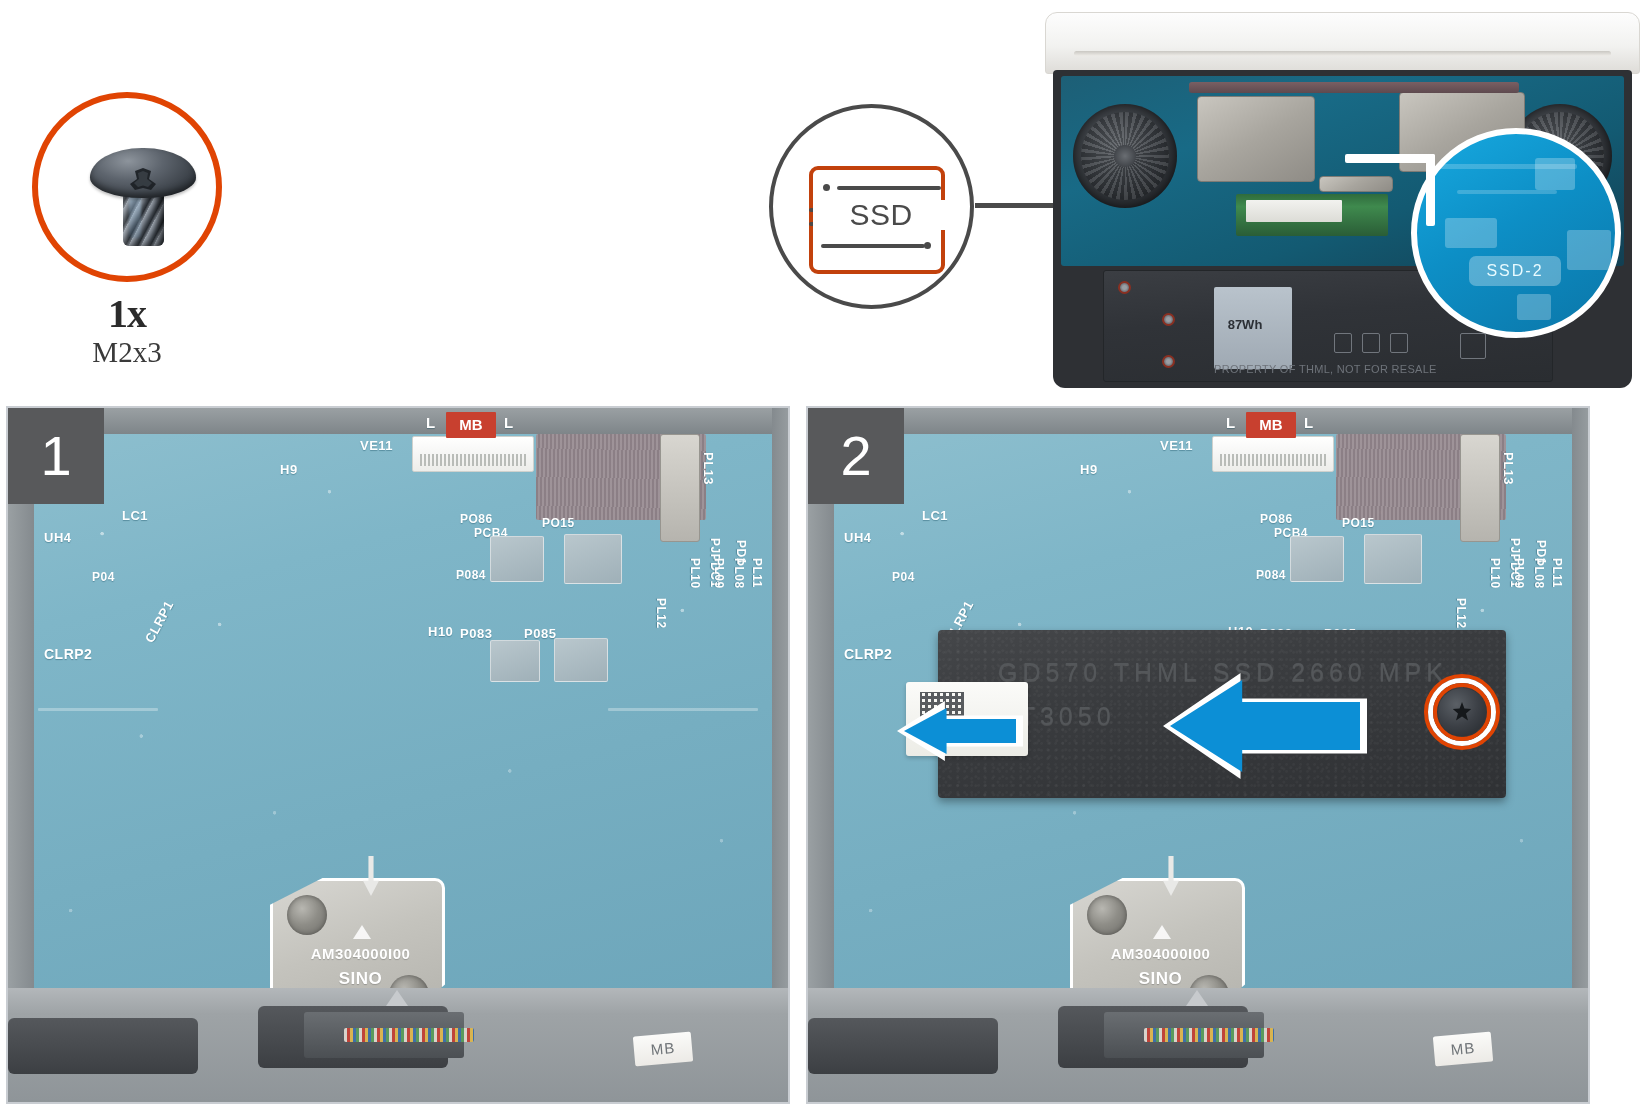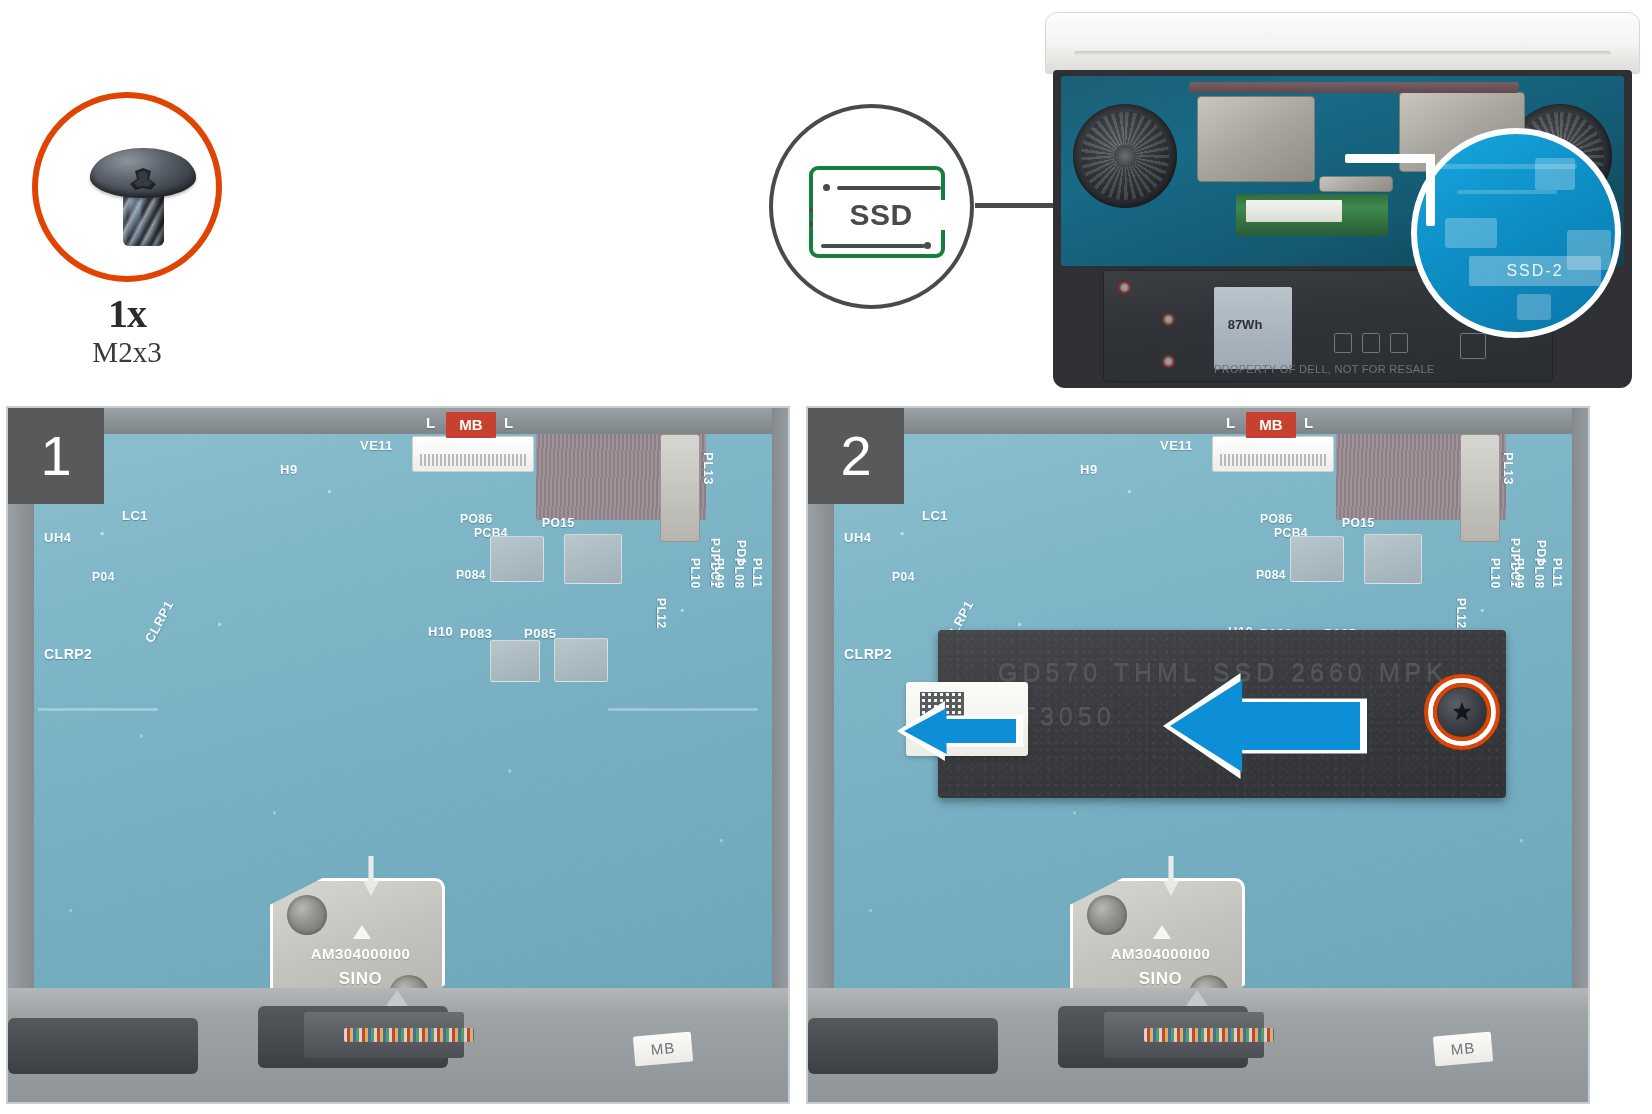--- a/index.html
+++ b/index.html
@@ -56,22 +56,22 @@
 
   
   #ssd-badge {
     position: absolute; left: 769px; top: 104px;
     width: 205px; height: 205px;
     border: 4px solid #4a4a4a; border-radius: 50%;
     background: #fff;
   }
   .ssd-card {
     position: absolute; left: 36px; top: 58px;
-    width: 136px; height: 92px;
-    border: 4px solid #15803d; border-radius: 9px; font-weight: bold;
+    width: 136px; height: 108px;
+    border: 4px solid #c2410c; border-radius: 9px;
   }
   .ssd-line {
     position: absolute; height: 4px; background: #4a4a4a; border-radius: 2px;
   }
   .ssd-dot { position: absolute; width: 7px; height: 7px; border-radius: 50%; background: #4a4a4a; }
   #ssd-badge-label {
     position: absolute; left: 0; top: 30px; width: 136px;
     text-align: center; font-size: 30px; color: #4a4a4a; letter-spacing: .5px;
     background: #fff; line-height: 30px;
   }
@@ -168,22 +168,22 @@
   
   #lp-highlight {
     position: absolute; left: 366px; top: 116px; width: 210px; height: 210px;
     border-radius: 50%; border: 6px solid #ffffff;
     background: linear-gradient(150deg,#17a9e0 0%,#0d8fc6 45%,#0b76a8 100%);
     overflow: hidden;
   }
   .hl-trace { position:absolute; background: rgba(255,255,255,.20); border-radius:2px; }
   .hl-chip { position:absolute; background: rgba(255,255,255,.26); border-radius:3px; }
   #hl-ssd2 {
-    position:absolute; left:52px; top:122px; width:132px; height:30px;
-    background: rgba(255,255,255,.30); border-radius:2px;
+    position:absolute; left:52px; top:122px; width:92px; height:30px;
+    background: rgba(255,255,255,.30); border-radius:7px;
     font-size:16px; color:#e9fbff; text-align:center; line-height:30px; letter-spacing:2px;
   }
   #lp-leader-l {
     position:absolute; left: 300px; top: 142px; width: 90px; height: 9px;
     background:#ffffff; border-radius:2px;
   }
   #lp-leader-v {
     position:absolute; left: 381px; top: 142px; width: 9px; height: 72px;
     background:#ffffff; border-radius:2px;
   }
@@ -493,21 +493,21 @@
       <div class="lp-batt-label">
         <div id="lp-batt-wh">87Wh</div>
       </div>
       <div class="lp-regbox" style="left:230px;"></div>
       <div class="lp-regbox" style="left:258px;"></div>
       <div class="lp-regbox" style="left:286px;"></div>
       <div class="lp-regbox" style="left:356px; width:26px; height:26px;"></div>
       <div class="lp-screwpt" style="left:14px; top:10px;"></div>
       <div class="lp-screwpt" style="left:58px; top:42px;"></div>
       <div class="lp-screwpt" style="left:58px; top:84px;"></div>
-      <div id="lp-batt-notice">PROPERTY OF DELL, NOT FOR RESALE</div>
+      <div id="lp-batt-notice">PROPERTY OF THML, NOT FOR RESALE</div>
     </div>
   </div>
   <div id="lp-highlight">
     <div class="hl-trace" style="left:20px; top:30px; width:140px; height:5px;"></div>
     <div class="hl-trace" style="left:40px; top:56px; width:100px; height:4px;"></div>
     <div class="hl-chip" style="left:118px; top:24px; width:40px; height:32px;"></div>
     <div class="hl-chip" style="left:28px; top:84px; width:52px; height:30px;"></div>
     <div class="hl-chip" style="left:150px; top:96px; width:44px; height:40px;"></div>
     <div class="hl-chip" style="left:100px; top:160px; width:34px; height:26px;"></div>
     <div id="hl-ssd2">SSD-2</div>

